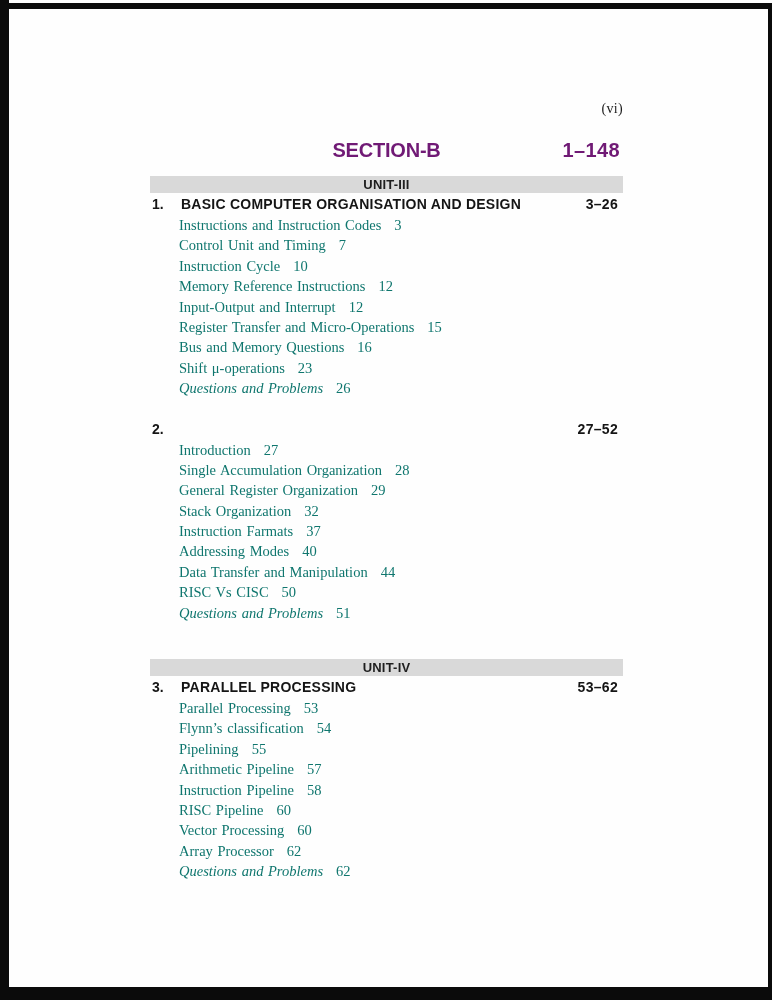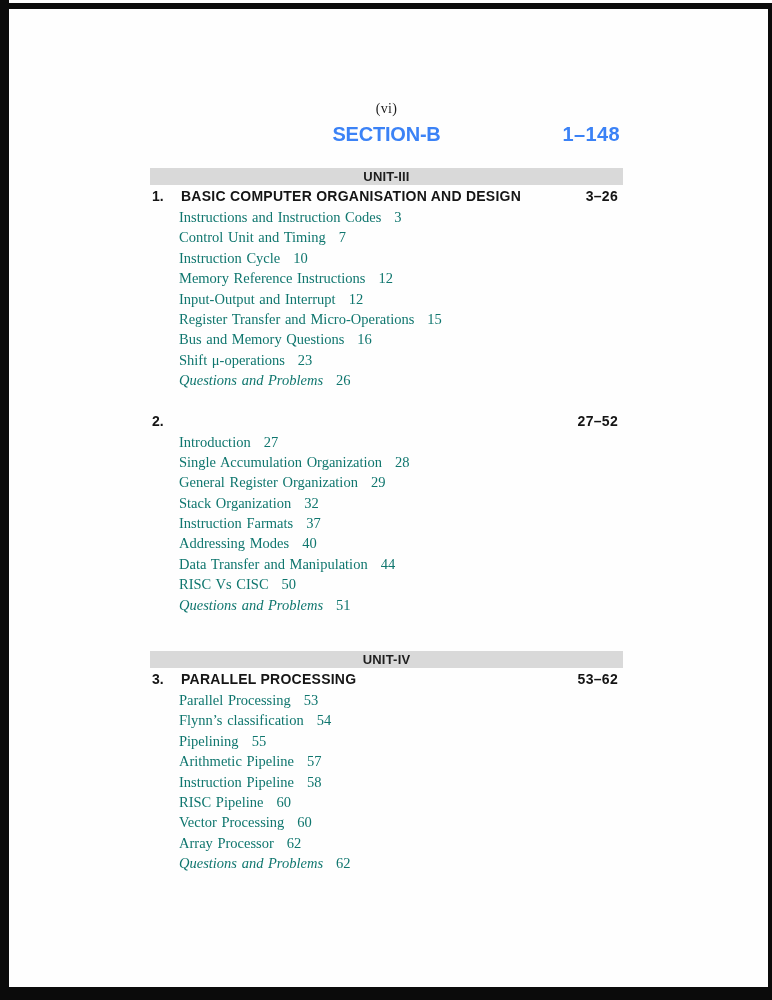--- a/index.html
+++ b/index.html
@@ -17,49 +17,49 @@
   .b-left   { left: 0; top: 0; width: 9px; height: 100%; }
   .b-top    { left: 8px; right: 0; top: 3px; height: 6px; }
   .b-bottom { left: 0; right: 0; bottom: 0; height: 13px; }
   .b-right  { right: 0; top: 3px; bottom: 12px; width: 4px; }
 
   
   .col { position: absolute; left: 150px; top: 0; width: 473px; }
 
   .folio {
     margin-top: 101px;
-    text-align: center;
+    text-align: right;
     font-size: 14px;
     letter-spacing: 0.3px;
   }
   .section-row {
     position: relative;
-    margin-top: 6px;
+    margin-top: 22px;
     height: 24px;
     text-align: center;
     font-family: "Liberation Sans", sans-serif;
     font-weight: bold;
     font-size: 20px;
     letter-spacing: -0.2px;
-    color: #3b82f6;
+    color: #701a75;
   }
   .section-pages { position: absolute; right: 3px; top: 0; letter-spacing: 0.4px; }
 
   .unit-bar {
     height: 17px;
     line-height: 17px;
     background: #d9d9d9;
     text-align: center;
     font-family: "Liberation Sans", sans-serif;
     font-weight: bold;
     font-size: 13px;
     color: #1e1e1e;
     letter-spacing: 0.2px;
   }
-  .unit-bar.first  { margin-top: 21px; }
+  .unit-bar.first  { margin-top: 13px; }
   .unit-bar.second { margin-top: 36px; }
 
   .chapter-head {
     display: flex;
     margin-top: 3px;
     padding-right: 5px;
     font-family: "Liberation Sans", sans-serif;
     font-weight: bold;
     font-size: 14px;
     line-height: 16px;

